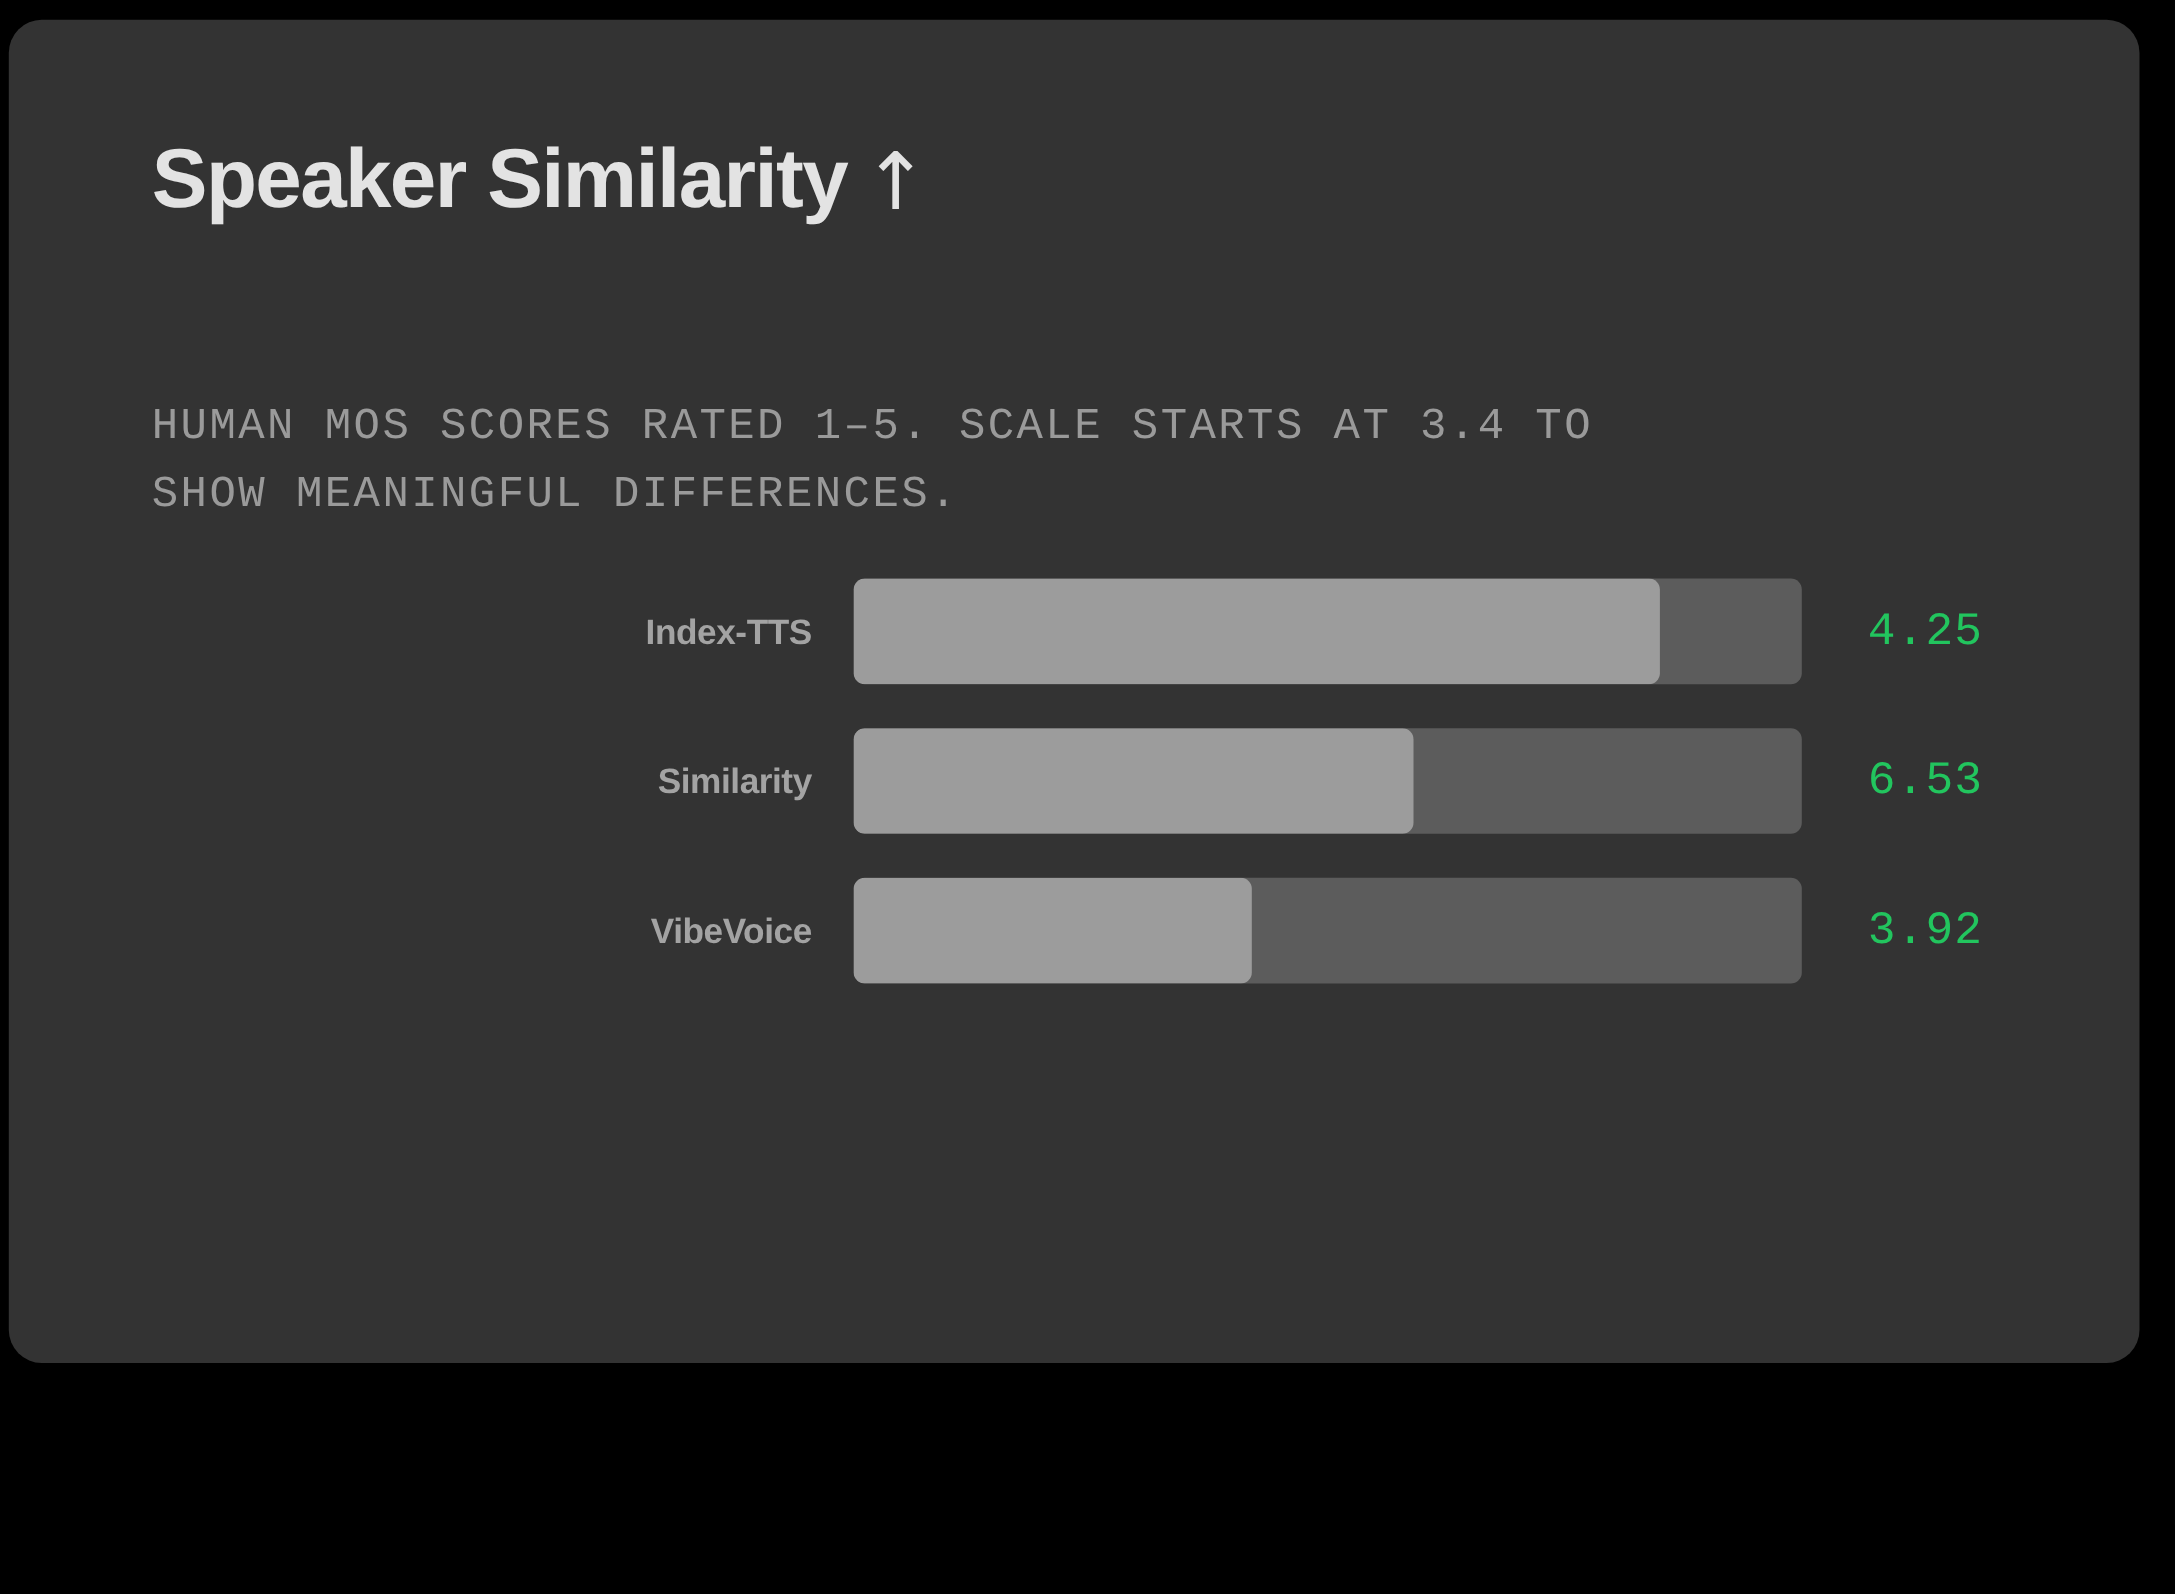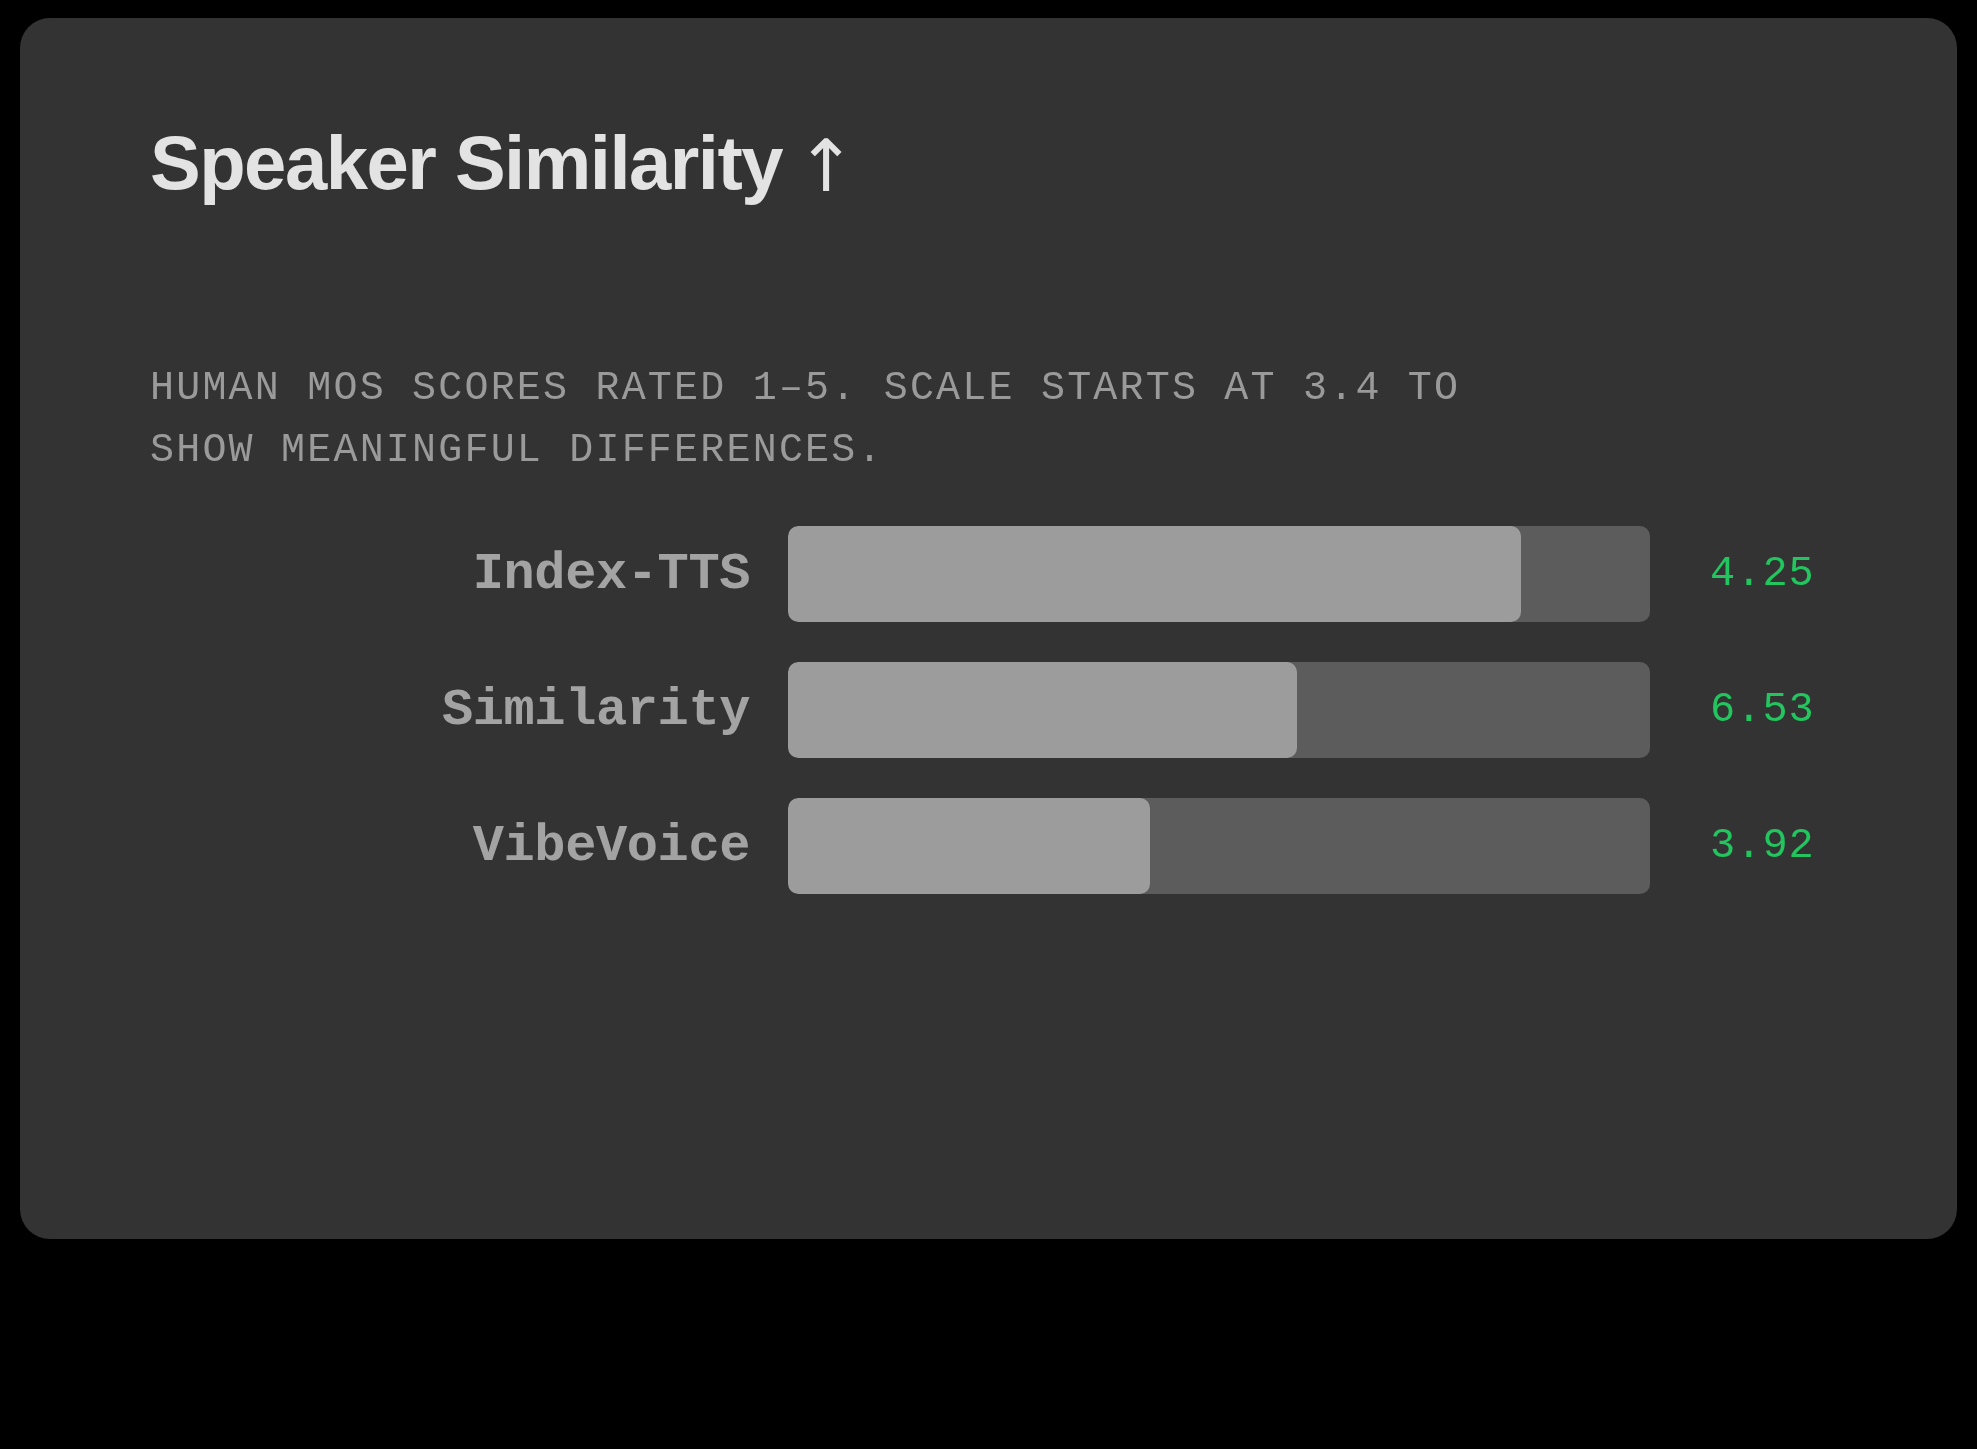--- a/index.html
+++ b/index.html
@@ -15,21 +15,21 @@
     -webkit-font-smoothing: antialiased;
   }
   #stage {
     position: relative;
     width: 1977px;
     height: 1449px;
     background: #000000;
   }
   #card {
     position: absolute;
-    left: 20px;
+    left: 8px;
     top: 18px;
     width: 1937px;
     height: 1221px;
     background: #333333;
     border-radius: 30px;
     overflow: hidden;
   }
   .chart-title {
     position: absolute;
     left: 130px;
@@ -76,22 +76,22 @@
   }
   .bar-label {
     position: absolute;
     left: 260px;
     top: 0;
     width: 470px;
     height: 112px;
     display: flex;
     align-items: center;
     justify-content: flex-end;
-    font-family: Liberation Mono, monospace;
-    font-size: 52px;
+    font-family: Liberation Sans, sans-serif;
+    font-size: 32px;
     font-weight: 700;
     letter-spacing: -0.4px;
     color: #A3A3A3;
     white-space: nowrap;
   }
   .bar-row.highlight .bar-label { color: #E8945F; }
   .bar-track {
     position: absolute;
     left: 768px;
     top: 8px;

